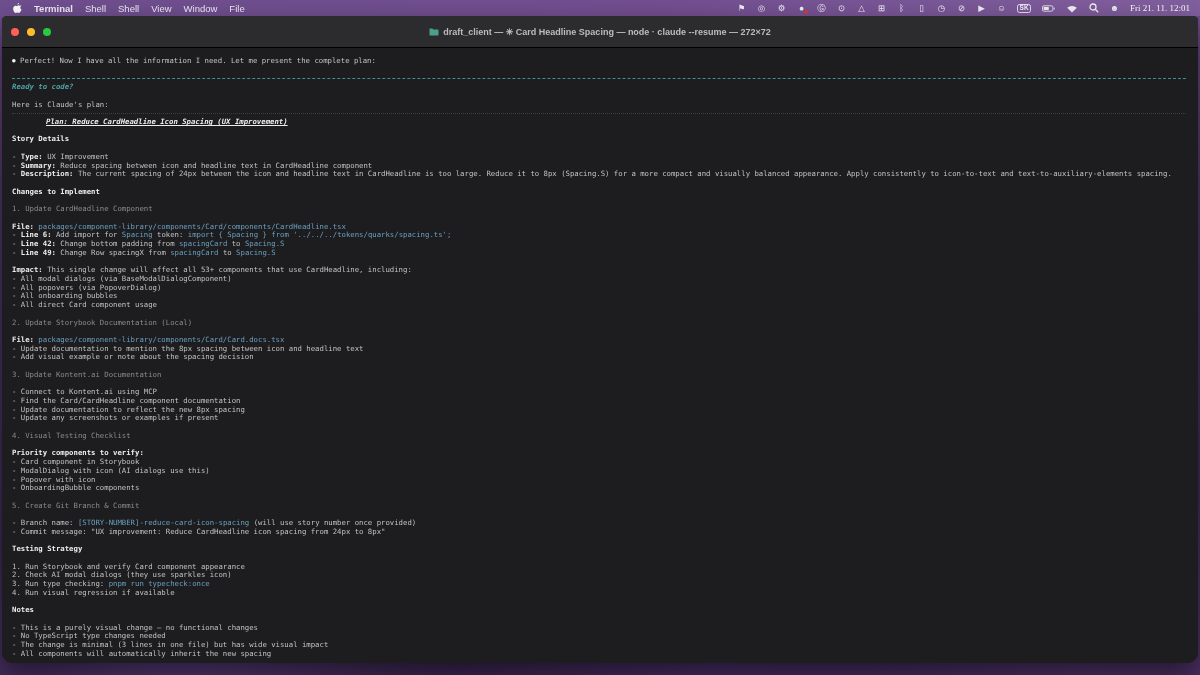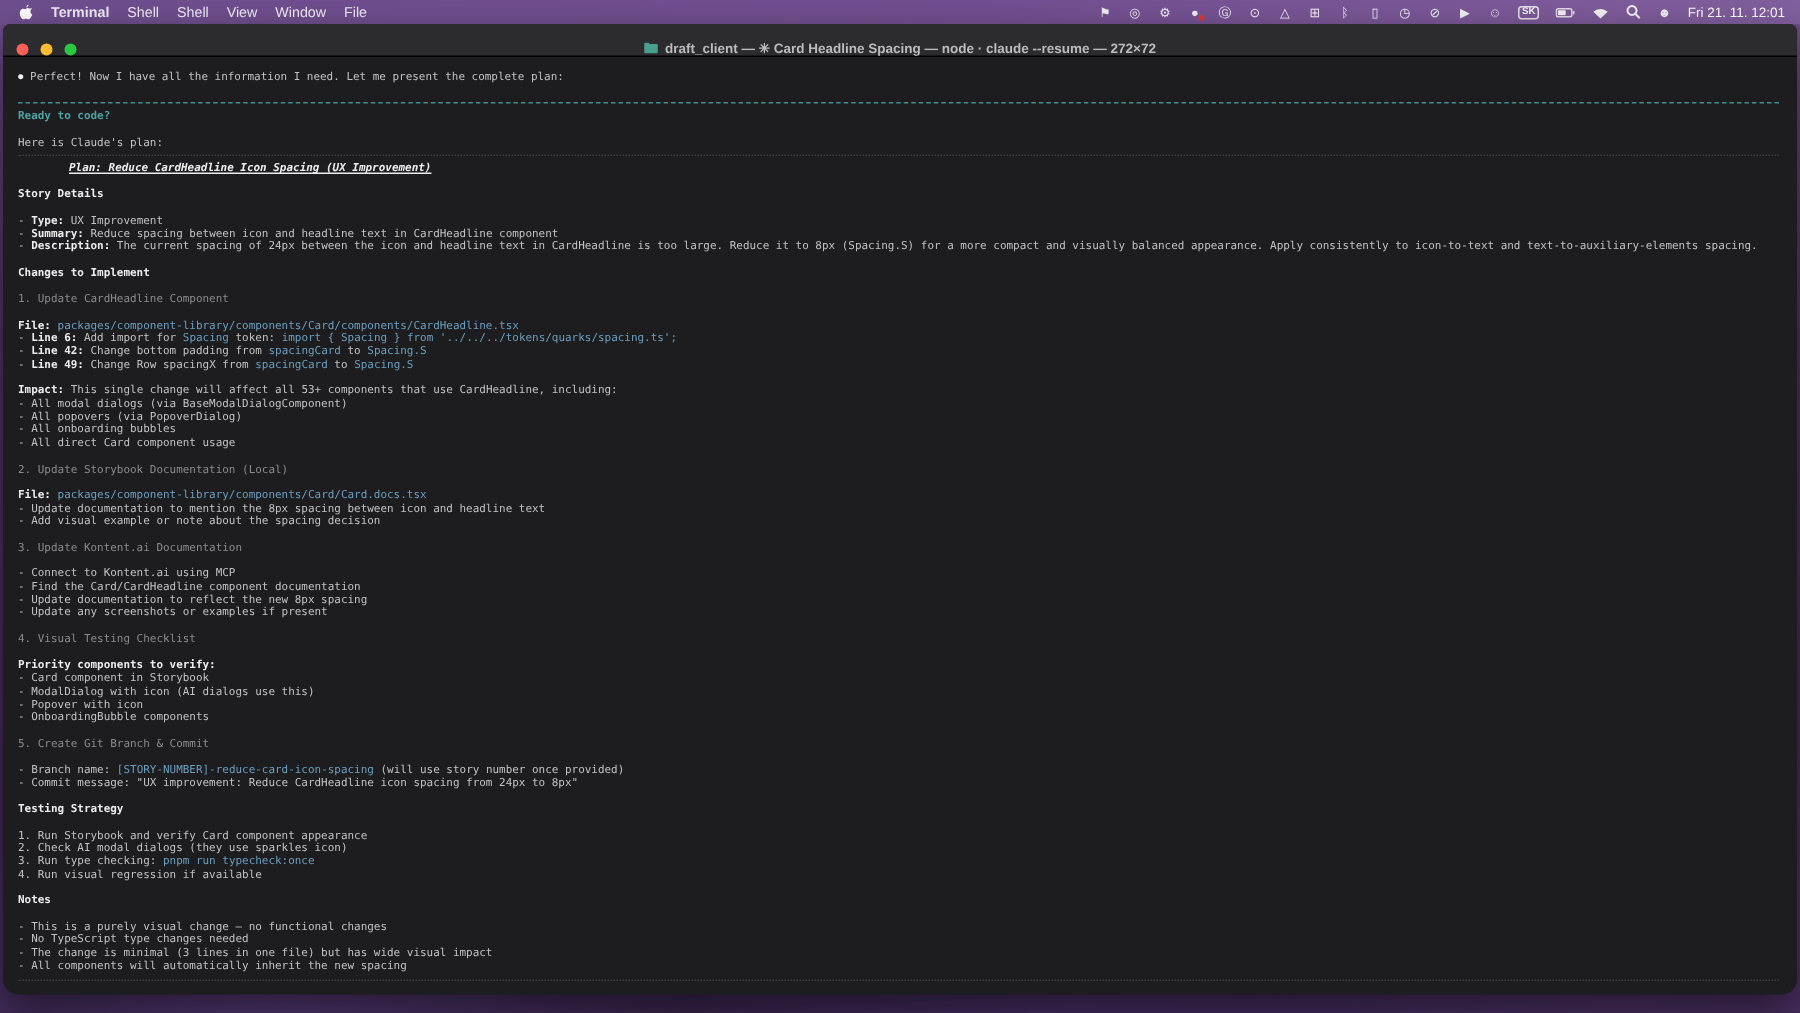--- a/index.html
+++ b/index.html
@@ -33,32 +33,32 @@
     min-width:9px; height:12px;
   }
   .status-icon.has-badge::after {
     content:""; position:absolute; right:-2px; bottom:0px;
     width:4px; height:4px; border-radius:50%; background:#e33b2e;
   }
   .status-icon.badge-box {
     border:1px solid rgba(255,255,255,0.9); border-radius:2.5px;
     font-size:6.5px; font-weight:700; padding:0 1.5px; height:9px;
   }
-  .clock { font-size:9px; color:#ffffff; white-space:nowrap; }
+  .clock { font-size:9px; color:#ffffff; white-space:nowrap;font-family:Liberation Serif, serif; }
 
   
   .window {
     position:absolute; top:16px; left:2px; width:1196px; height:647px;
     background:#1d1d1f; border-radius:5px 5px 10px 10px;
     box-shadow:0 12px 30px rgba(0,0,0,0.55);
     overflow:hidden;
   }
   .titlebar {
-    height:22px; background:#2c2b2e; border-bottom:1px solid #000;
-    display:flex; align-items:flex-end; position:relative;
+    height:32px; background:#2c2b2e; border-bottom:1px solid #000;
+    display:flex; align-items:center; position:relative;
   }
   .traffic-lights { display:flex; gap:8px; margin-left:9px; }
   .tl { width:8px; height:8px; border-radius:50%; }
   .tl.close { background:#ff5f57; }
   .tl.min   { background:#febc2e; }
   .tl.zoomb { background:#28c840; }
   .title {
     position:absolute; left:0; right:0; text-align:center;
     font-size:9px; font-weight:700; color:#bcbcbc;
     display:flex; align-items:center; justify-content:center; gap:4px;
@@ -80,21 +80,21 @@
     border-top:1px dashed #3f8f8f;
   }
   .line.dotted { position:relative; }
   .line.dotted::before {
     content:""; position:absolute; left:0; right:2px; top:4px;
     border-top:1px dotted #3e3e40;
   }
   .st-n { color:#c2c2c2; }
   .st-b { color:#ededed; font-weight:700; }
   .st-d { color:#8b8b8b;text-align:right; }
-  .st-t { color:#4fa3a3; font-weight:700; }
+  .st-t { color:#4fa3a3; font-weight:700;font-style:italic; }
   .st-c { color:#6b9fc0; }
   .st-h { color:#ededed; font-weight:700; font-style:italic; text-decoration:underline;padding-left:34px; }
   .st-w { color:#f2f2f2; }
 </style>
 </head>
 <body>
 
 <div class="menubar">
   <div class="menubar-left">
     <span class="apple-logo">

